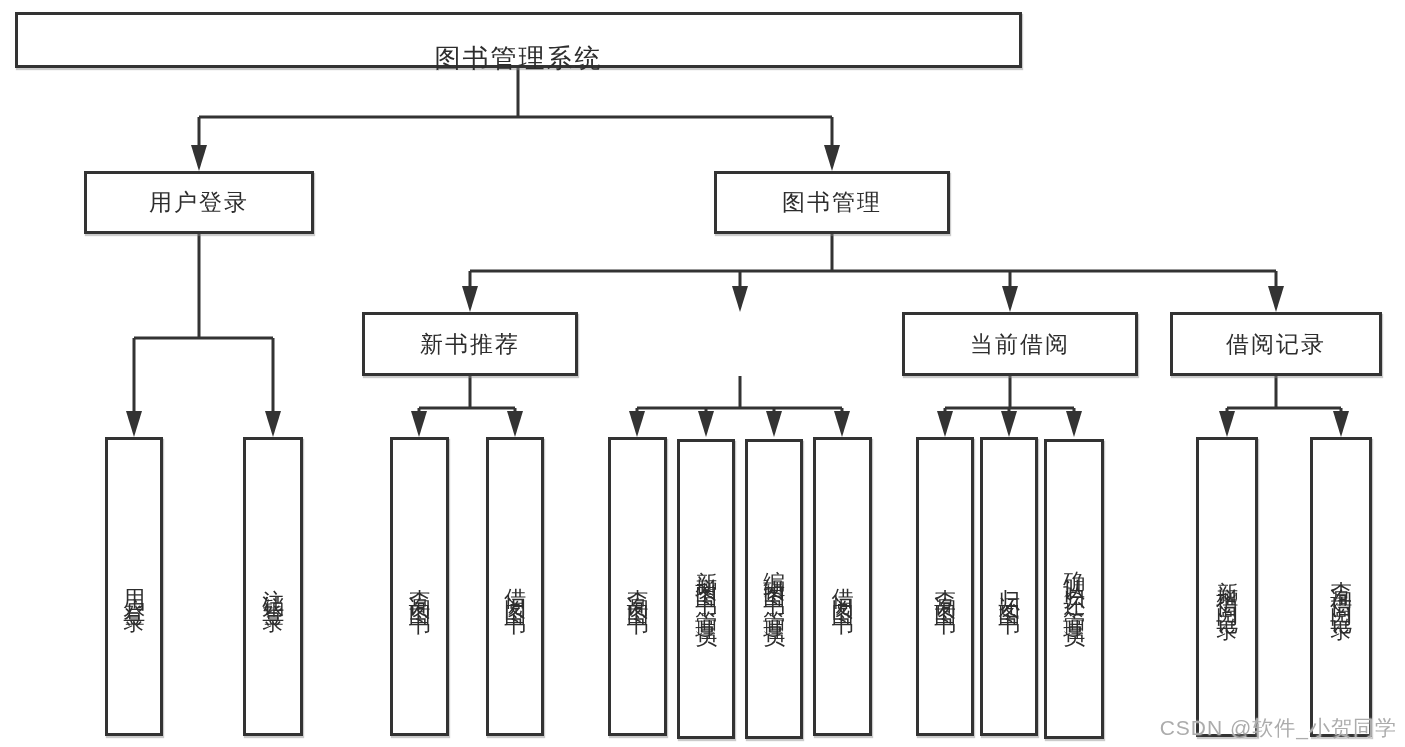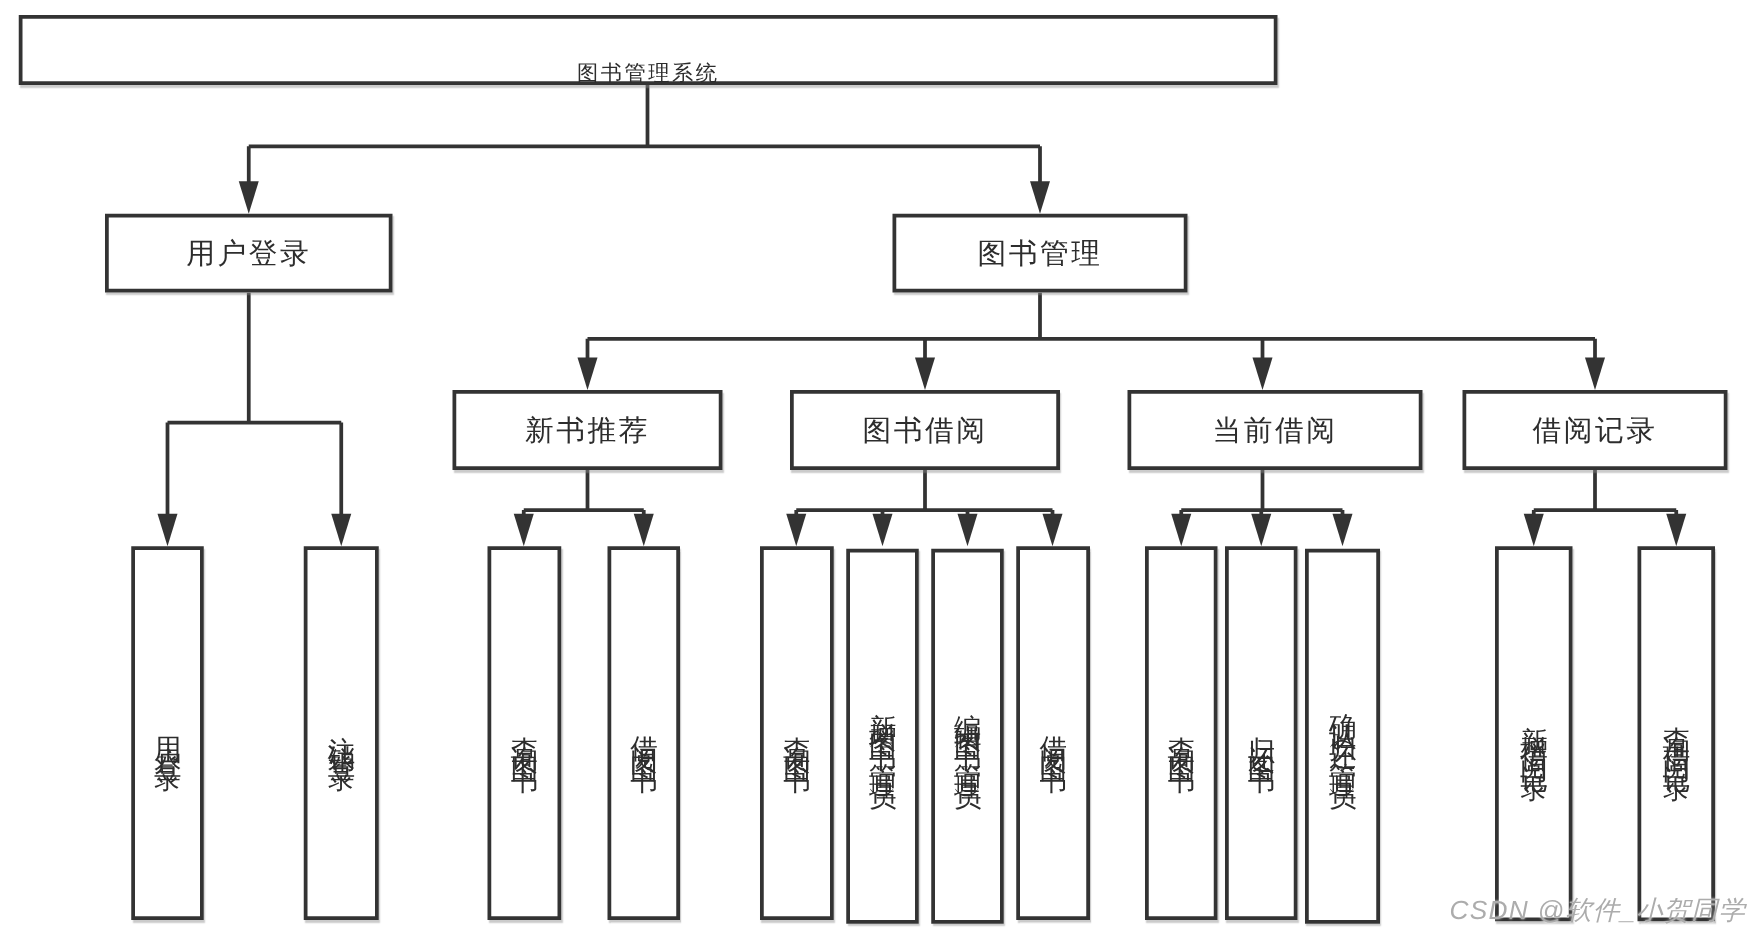--- a/index.html
+++ b/index.html
@@ -15,39 +15,38 @@
     position:absolute;
     box-sizing:border-box;
     background:#ffffff;
     border:3px solid #333333;
     display:flex;align-items:center;justify-content:center;
     color:#2d2d2d;
     z-index:2;
     box-shadow:1px 2px 1px rgba(140,140,140,0.45);
   }
   .hlabel{font-size:23px;letter-spacing:2px;white-space:nowrap;}
-  .root .hlabel{font-size:17px;margin-top:36px;}
+  .root .hlabel{font-size:26px;margin-top:36px;}
   .vlabel{
     writing-mode:vertical-rl;
     text-orientation:mixed;
     font-size:22px;
     line-height:1.2;
     letter-spacing:8px;
     white-space:nowrap;
   }
   .watermark{
     position:absolute;
     right:8px;bottom:5px;
     font-size:21px;
     color:#acacac;
     letter-spacing:1px;
     z-index:5;
     text-shadow:0 0 2px #ffffff;
     white-space:nowrap;
-    font-style:italic;
   }
 </style>
 </head>
 <body>
 
 <div class="canvas">
 
   <svg class="wires" viewBox="0 0 1405 747" xmlns="http://www.w3.org/2000/svg">
     <path d="M518 68 V117 M199 117 H832 M199 117 V150 M832 117 V150
          M199 234 V338 M134 338 H273 M134 338 V415 M273 338 V415
@@ -85,23 +84,20 @@
 
   <div class="box" style="left:84px;top:171px;width:230px;height:63px">
     <span class="hlabel">用户登录</span>
   </div>
   <div class="box" style="left:362px;top:312px;width:216px;height:64px">
     <span class="hlabel">新书推荐</span>
   </div>
 
   <div class="box" style="left:714px;top:171px;width:236px;height:63px">
     <span class="hlabel">图书管理</span>
-  </div>
-  <div class="box" style="left:632px;top:312px;width:216px;height:64px">
-    <span class="hlabel">图书借阅</span>
   </div>
   <div class="box" style="left:902px;top:312px;width:236px;height:64px">
     <span class="hlabel">当前借阅</span>
   </div>
   <div class="box" style="left:1170px;top:312px;width:212px;height:64px">
     <span class="hlabel">借阅记录</span>
   </div>
 
   <div class="box" style="left:105px;top:437px;width:58px;height:299px">
     <span class="vlabel">用户登录</span>

